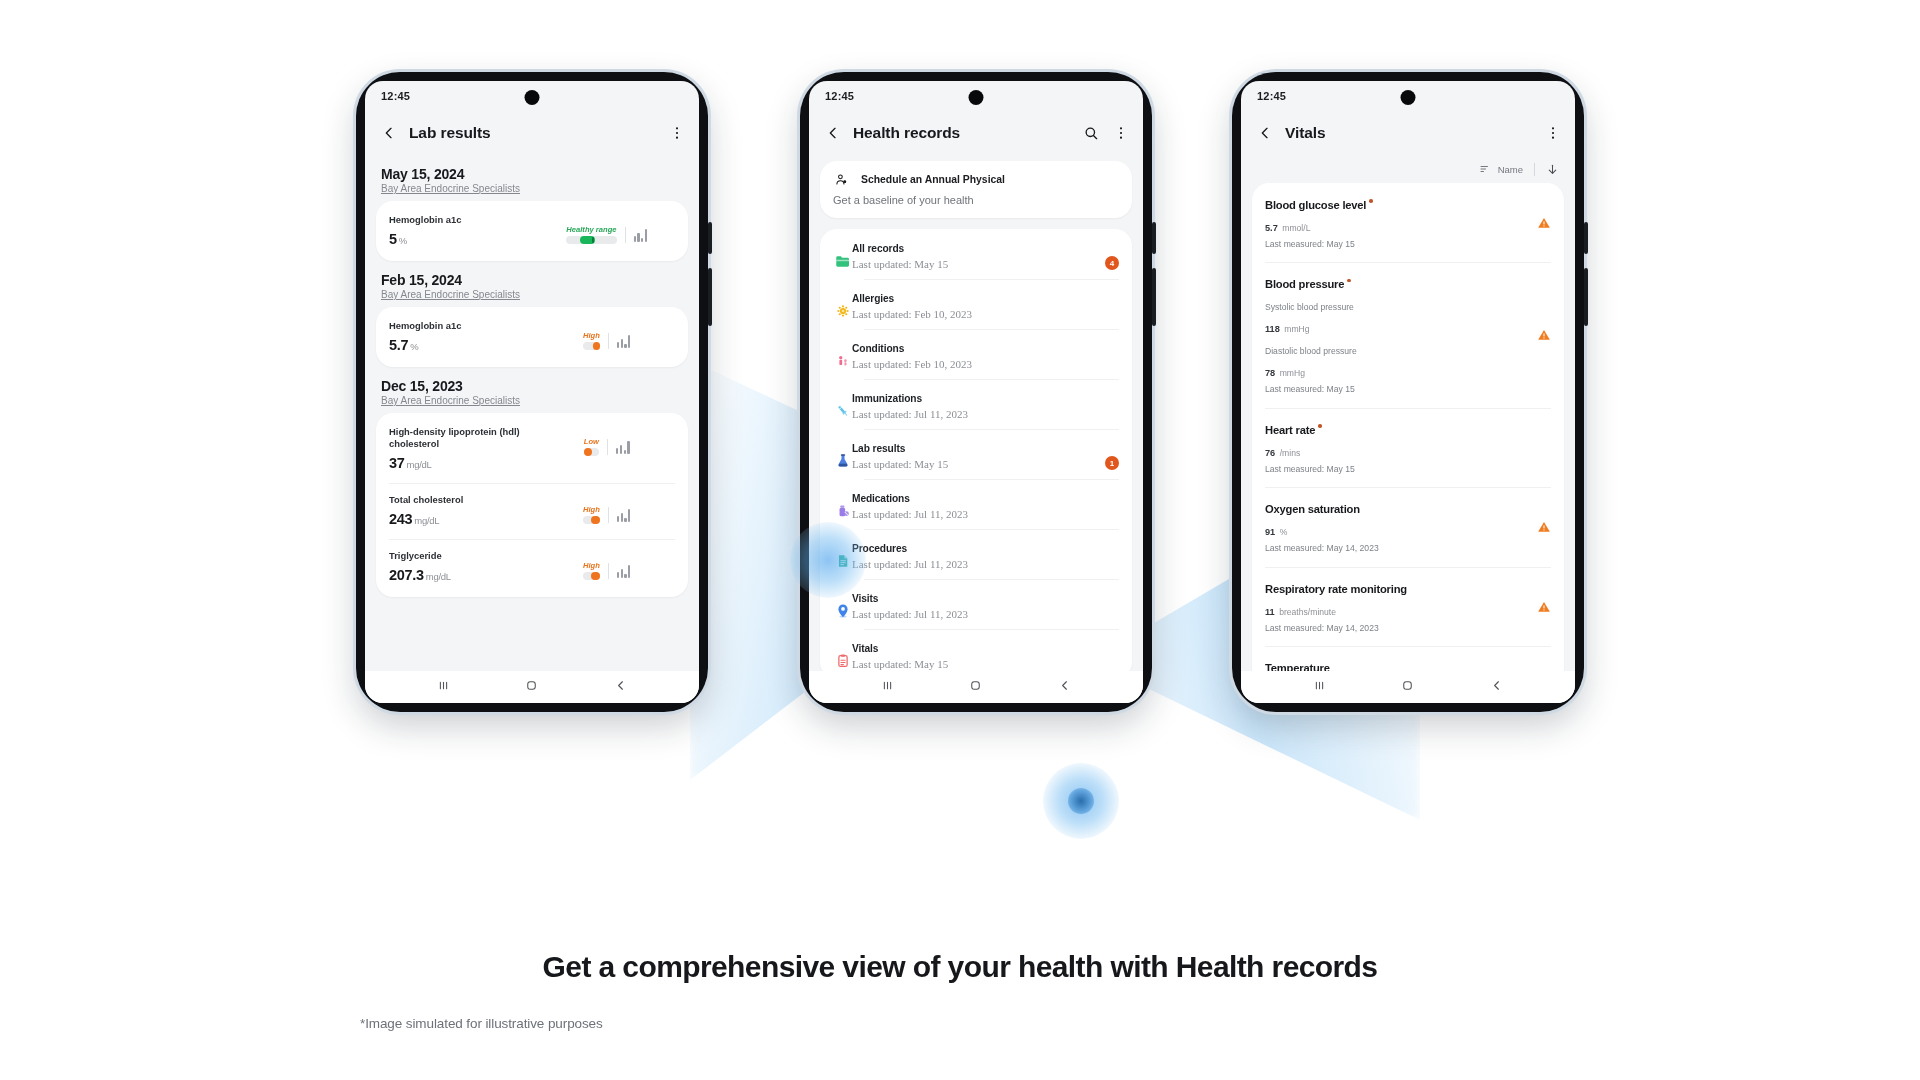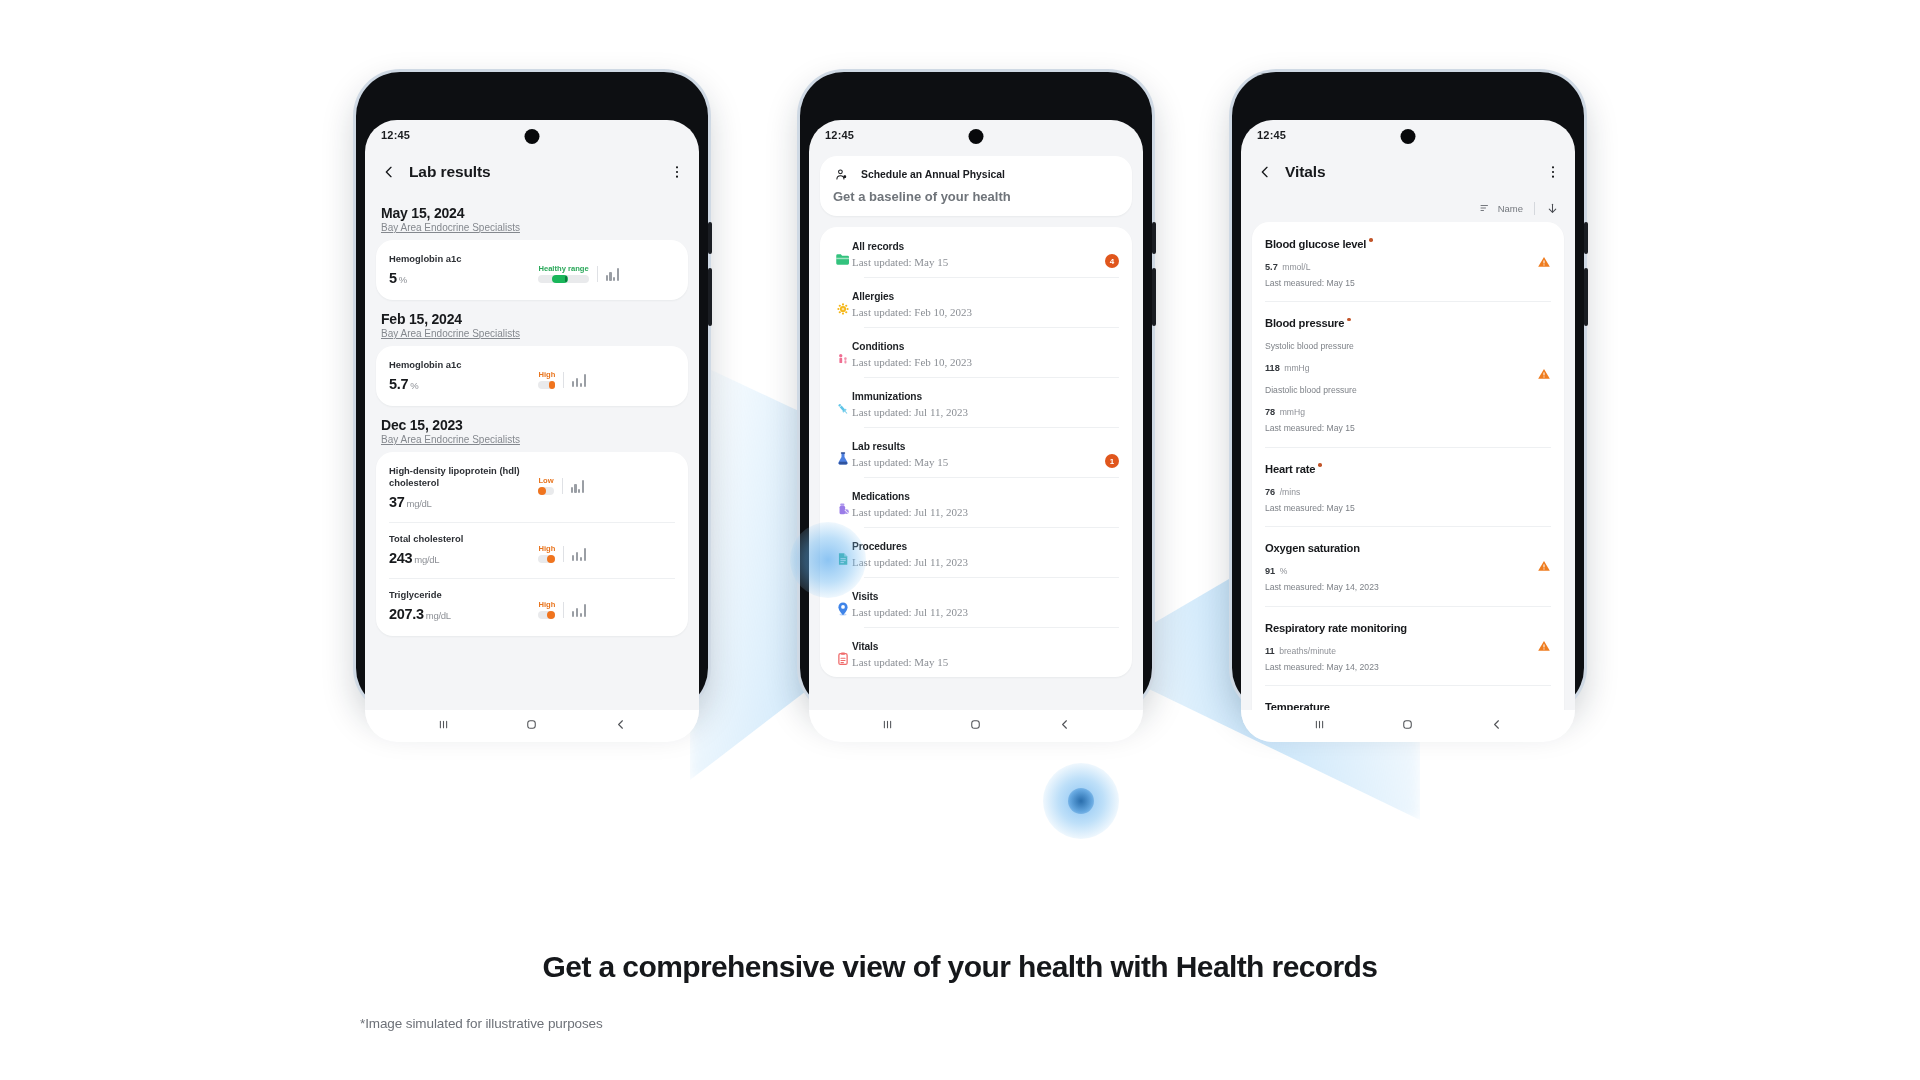--- a/index.html
+++ b/index.html
@@ -44,23 +44,23 @@
     border-radius: 44px;
     background: #0d0f12;
     padding: 9px;
     box-shadow: 0 0 0 3px #cfd9e4, 0 14px 34px rgba(20,30,45,.22);
   }
   .phone.p1 { left: 356px; }
   .phone.p2 { left: 800px; }
   .phone.p3 { left: 1232px; }
   .screen {
     position: relative; width: 100%; height: 100%;
-    border-radius: 32px; overflow: hidden;
+    border-radius: 18px; overflow: hidden;
     background: #f4f5f7;
-    display: flex; flex-direction: column; margin-top: 39px;
+    display: flex; flex-direction: column;
   }
   
   .side-btn { position:absolute; width:4px; background:#1a1d22; border-radius:2px; }
   .phone.p1 .sb1{ right:-4px; top:150px; height:32px; }
   .phone.p1 .sb2{ right:-4px; top:196px; height:58px; }
   .phone.p2 .sb1{ right:-4px; top:150px; height:32px; }
   .phone.p2 .sb2{ right:-4px; top:196px; height:58px; }
   .phone.p3 .sb1{ right:-4px; top:150px; height:32px; }
   .phone.p3 .sb2{ right:-4px; top:196px; height:58px; }
 
@@ -107,21 +107,21 @@
     box-shadow: 0 1px 2px rgba(20,30,45,.05);
   }
   .lab-row { display: flex; align-items: flex-start; padding: 11px 13px 12px; gap: 6px; position: relative;}
   .lab-row + .lab-row::before {
     content:''; position:absolute; left:13px; right:13px; top:0; height:1px; background:#eef0f2;
   }
   .lab-left { flex: 1.05; min-width: 0; }
   .lab-name { font-size: 9.4px; font-weight: 600; color: #2c2f34; line-height: 1.28; margin-bottom: 5px; }
   .lab-val  { font-size: 14.5px; font-weight: 700; color: #17191c; letter-spacing:-.3px; }
   .lab-unit { font-size: 9.5px; font-weight: 400; color: #8d9096; margin-left: 2px; }
-  .lab-right { flex: 1; display:flex; flex-direction:column; justify-content:flex-end; align-items:flex-start; padding-top: 12px;}
+  .lab-right { flex: 1; display:flex; flex-direction:column; justify-content:flex-end; align-items:center; padding-top: 12px; font-style: italic;}
   .lab-meter-wrap { display:flex; align-items:center; gap: 8px; }
   .meter-col { flex:1; min-width:0; }
   .meter-tag { font-size: 7.6px; font-weight: 600; text-align: right; margin-bottom: 2px; line-height:1;}
   .meter-tag.good { color: #2aa85a; }
   .meter-tag.bad  { color: #e8751f; }
   .meter-tag.cen  { text-align: center; }
   .meter {
     position: relative; height: 8px; border-radius: 5px; background: #e9eaec; overflow: visible;
   }
   .meter .fill { position:absolute; top:0; bottom:0; border-radius:5px; }
@@ -132,21 +132,21 @@
   .bars { display:flex; align-items:flex-end; gap:1.6px; height:14px; flex:none; }
   .bars i { width:2.2px; background:#9a9ea4; border-radius:1px; display:block; }
 
   
   .promo {
     background:#fff; border-radius: 17px; padding: 11px 13px 12px; margin-top: 6px;
     box-shadow: 0 1px 2px rgba(20,30,45,.05);
   }
   .promo-top { display:flex; align-items:center; gap: 13px; }
   .promo-title { font-size: 10.4px; font-weight: 700; color:#1a1c20; }
-  .promo-sub { font-size: 13px; color:#6f747a; margin-top: 7px; font-weight: bold; }
+  .promo-sub { font-size: 11px; color:#6f747a; margin-top: 7px; }
   .list-card { background:#fff; border-radius: 17px; margin-top: 11px; box-shadow: 0 1px 2px rgba(20,30,45,.05);}
   .rec-row { position:relative; display:flex; align-items:flex-end; padding: 9px 13px 9px 13px; }
   .rec-row + .rec-row::before { content:''; position:absolute; left:44px; right:13px; top:0; height:1px; background:#eef0f2; }
   .rec-ico { width: 19px; height: 19px; flex:none; display:flex; align-items:center; justify-content:center;}
   .rec-txt { flex:1; min-width:0;}
   .rec-title { font-size: 10.2px; font-weight: 600; color:#1d2024; letter-spacing:-.1px;}
   .rec-sub { font-size: 11px; color:#8b8f95; margin-top: 2px; font-family: Liberation Serif, serif;}
   .badge {
     width: 14px; height: 14px; border-radius: 50%; background:#e0561c; color:#fff;
     font-size: 8px; font-weight: 700; display:flex; align-items:center; justify-content:center; flex:none;
@@ -387,20 +387,41 @@
   <div class="phone p2">
     <div class="side-btn sb1"></div>
     <div class="side-btn sb2"></div>
     <div class="screen">
 
       <div class="statusbar">
         <span class="clock">12:45</span>
         <div class="punchhole"></div>
       </div>
 
+      <div class="appbar">
+        <span class="ic">
+          <svg width="16" height="16" viewBox="0 0 24 24" fill="none" stroke="#17191c" stroke-width="2" stroke-linecap="round" stroke-linejoin="round">
+              <polyline points="15 5 8 12 15 19"></polyline>
+            </svg>
+        </span>
+        <span class="title">Health records</span>
+        <span class="ic">
+          <svg width="16" height="16" viewBox="0 0 24 24" fill="none" stroke="#17191c" stroke-width="2" stroke-linecap="round">
+              <circle cx="11" cy="11" r="6.3"></circle>
+              <line x1="16" y1="16" x2="20.5" y2="20.5"></line>
+            </svg>
+        </span>
+        <span class="ic">
+          <svg width="16" height="16" viewBox="0 0 24 24" fill="#17191c">
+              <circle cx="12" cy="5" r="1.6"></circle>
+              <circle cx="12" cy="12" r="1.6"></circle>
+              <circle cx="12" cy="19" r="1.6"></circle>
+            </svg>
+        </span>
+      </div>
 
       <div class="content">
         <div class="promo">
           <div class="promo-top">
             <span class="ic" style="width:15px;height:15px">
               <svg width="14" height="14" viewBox="0 0 24 24" fill="none" stroke="#17191c" stroke-width="1.8" stroke-linecap="round" stroke-linejoin="round">
                   <circle cx="11" cy="6.5" r="3.2"></circle>
                   <path d="M5 19c0-3.3 2.7-5.6 6-5.6s6 2.3 6 5.6"></path>
                   <circle cx="18.5" cy="15" r="1.6" fill="#17191c"></circle>
                 </svg>

